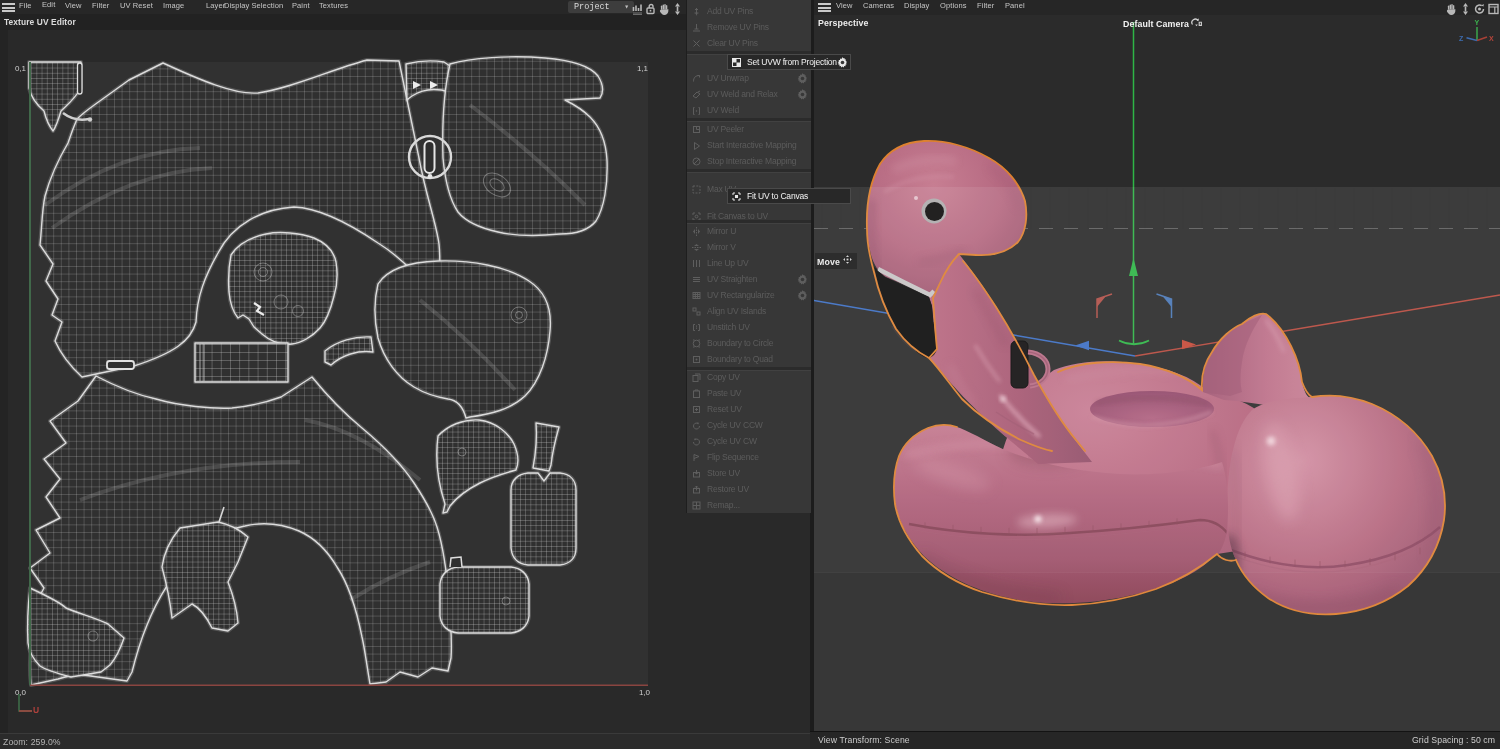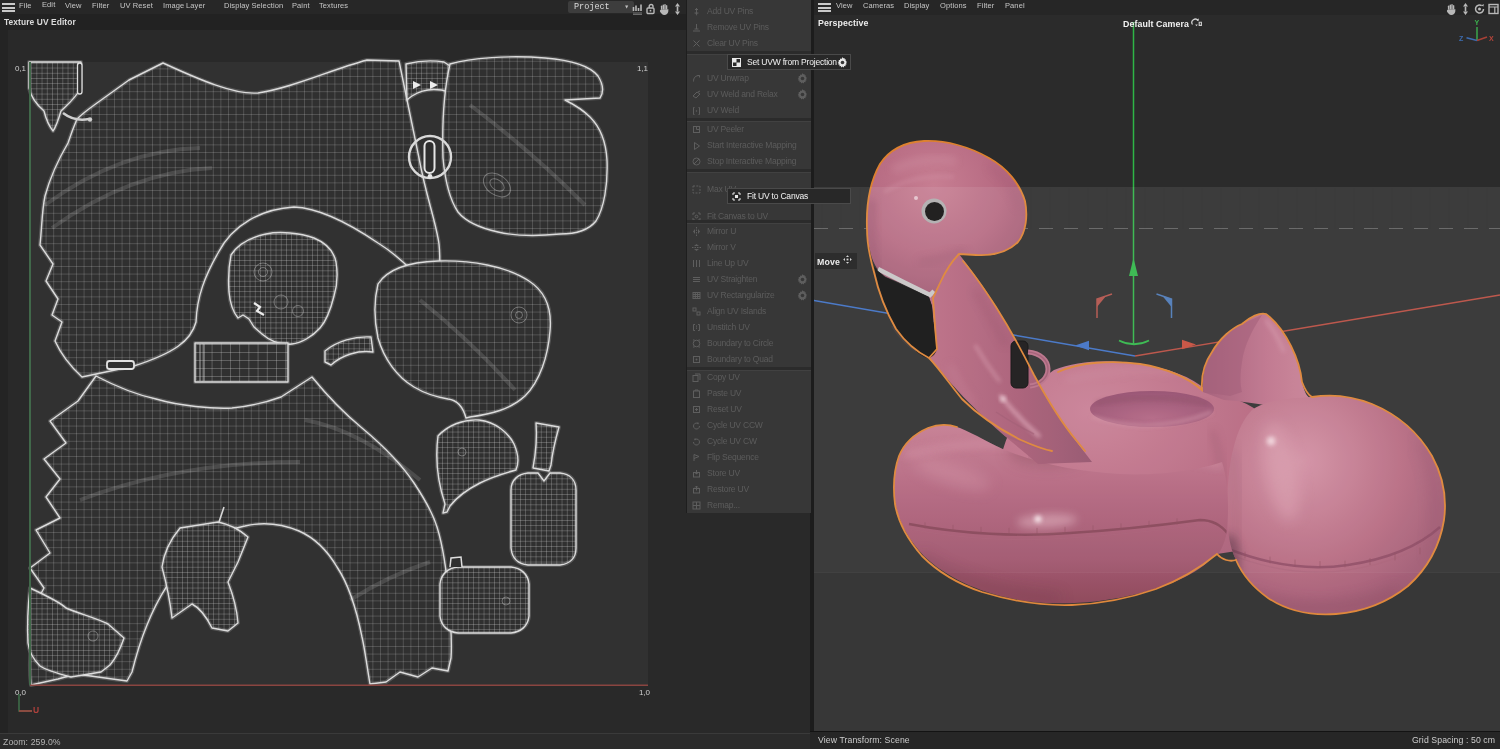--- a/index.html
+++ b/index.html
@@ -16,21 +16,21 @@
 <div id="app">
 
 <div style="position:absolute;left:0;top:0;width:810px;height:14px;background:#272727"></div>
 <div style="position:absolute;left:0;top:14px;width:810px;height:16px;background:#222222"></div>
 <div class="bar" style="left:19px;top:1px">File</div>
 <div class="bar" style="left:42px;top:0">Edit</div>
 <div class="bar" style="left:65px;top:1px">View</div>
 <div class="bar" style="left:92px;top:1px">Filter</div>
 <div class="bar" style="left:120px;top:1px">UV Reset</div>
 <div class="bar" style="left:163px;top:1px">Image</div>
-<div class="bar" style="left:186px;top:1px">Layer</div>
+<div class="bar" style="left:206px;top:1px">Layer</div>
 <div class="bar" style="left:224px;top:1px">Display Selection</div>
 <div class="bar" style="left:292px;top:1px">Paint</div>
 <div class="bar" style="left:319px;top:1px">Textures</div>
 <div style="position:absolute;left:2px;top:3px;width:13px;height:9px;box-sizing:border-box;border-top:2px solid #c9c9c9;border-bottom:2px solid #c9c9c9;">
       <div style="margin-top:1.5px;height:2px;background:#c9c9c9"></div>
     </div>
 <div style="position:absolute;left:568px;top:1px;width:60px;height:12px;background:#3d3d3d;border-radius:2px;color:#dcdcdc;font-size:8.5px;line-height:12px;padding-left:6px;font-family:Liberation Mono, monospace;">Project<span style="position:absolute;right:5px;top:0px;font-size:8px;color:#c0c0c0">▾</span></div>
 <div style="position:absolute;left:632px;top:1px"><svg width="11" height="12" viewBox="0 0 11 12">
         <path d="M1.5 8V4M4 8V2.5M6.5 8V5M9 8V1.5" stroke="#b8b8b8" stroke-width="1.6" fill="none"></path>
         <path d="M1 10h9M1 11.6h9" stroke="#8a8a8a" stroke-width=".8"></path>

